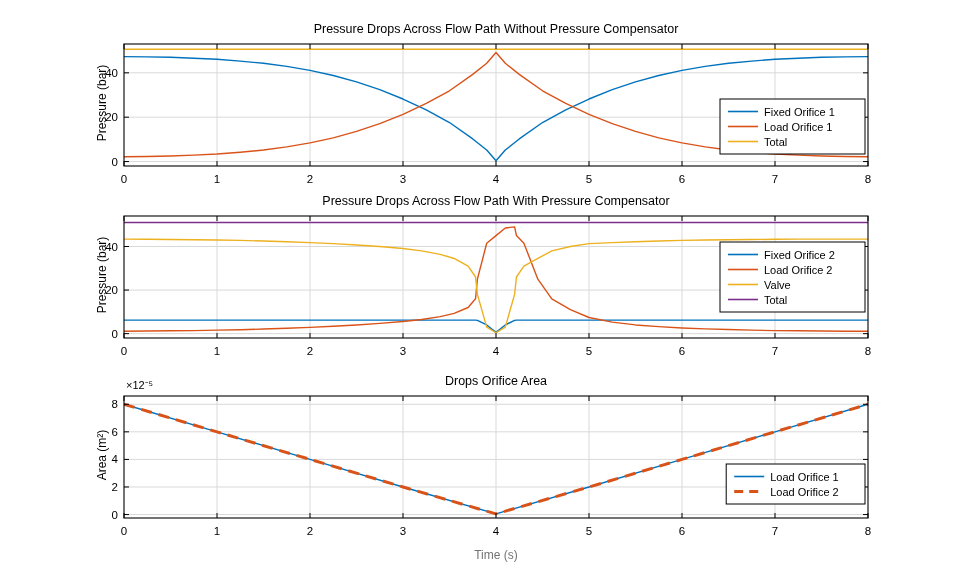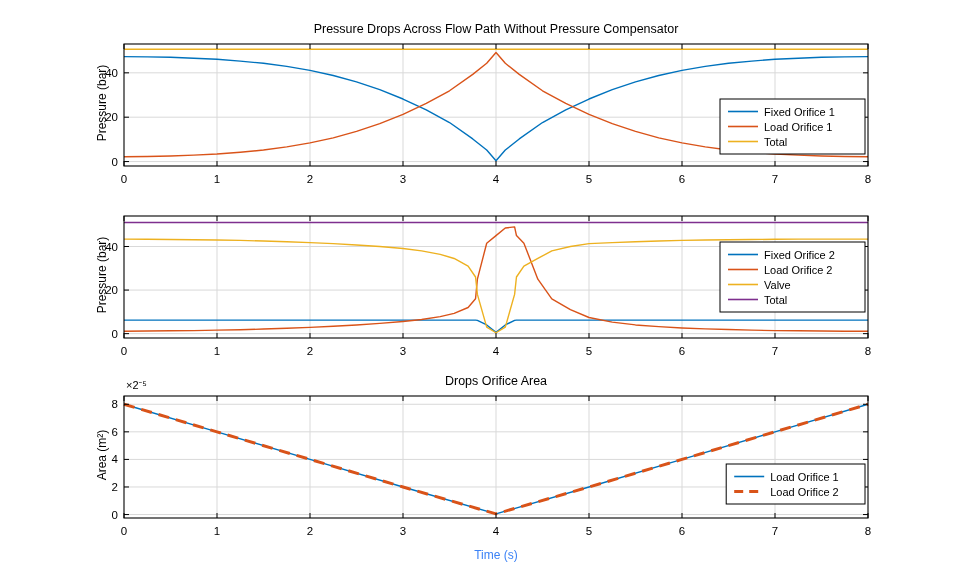--- a/index.html
+++ b/index.html
@@ -12,21 +12,21 @@
   .axes{position:absolute;}
   .axes svg{display:block;overflow:visible;}
   .ttl{
     position:absolute;width:100%;text-align:center;
     font-size:12.5px;color:#000;white-space:nowrap;
   }
   .ylab{
     position:absolute;font-size:12px;color:#000;
     transform-origin:50% 50%;white-space:nowrap;
   }
-  .xlab{position:absolute;font-size:12px;color:#3b82f6;text-align:center;white-space:nowrap;}
+  .xlab{position:absolute;font-size:12px;color:#737373;text-align:center;white-space:nowrap;}
   .expo{position:absolute;font-size:11px;color:#000;white-space:nowrap;}
   .tk{font-size:11.5px;fill:#000;font-family:"Liberation Sans", sans-serif;}
   .lgtext{font-size:11px;fill:#000;font-family:"Liberation Sans", sans-serif;}
 </style>
 </head>
 <body>
 
 <div id="figure">
     <div class="ttl" style="left: 124px; top: 22px; width: 744px;">Pressure Drops Across Flow Path Without Pressure Compensator</div>
     <div class="ylab" style="left: 32px; top: 96px; width: 140px; text-align: center; transform: rotate(-90deg);">Pressure (bar)</div>
@@ -88,20 +88,21 @@
             <line x1="8" y1="12.5" x2="38" y2="12.5" stroke="#0072BD" stroke-width="1.6"></line>
             <text x="44" y="16.5" class="lgtext">Fixed Orifice 1</text>
             <line x1="8" y1="27.5" x2="38" y2="27.5" stroke="#D95319" stroke-width="1.6"></line>
             <text x="44" y="31.5" class="lgtext">Load Orifice 1</text>
             <line x1="8" y1="42.5" x2="38" y2="42.5" stroke="#EDB120" stroke-width="1.6"></line>
             <text x="44" y="46.5" class="lgtext">Total</text>
           </g>
         </g>
       </svg>
     </div>
+    <div class="ttl" style="left: 124px; top: 194px; width: 744px;">Pressure Drops Across Flow Path With Pressure Compensator</div>
     <div class="ylab" style="left: 32px; top: 268px; width: 140px; text-align: center; transform: rotate(-90deg);">Pressure (bar)</div>
     <div class="axes" style="left: 82px; top: 212px;">
       <svg width="794" height="152">
         <g transform="translate(42,4)">
           <line x1="93" y1="0" x2="93" y2="122" stroke="#d9d9d9" stroke-width="1"></line>
           <line x1="186" y1="0" x2="186" y2="122" stroke="#d9d9d9" stroke-width="1"></line>
           <line x1="279" y1="0" x2="279" y2="122" stroke="#d9d9d9" stroke-width="1"></line>
           <line x1="372" y1="0" x2="372" y2="122" stroke="#d9d9d9" stroke-width="1"></line>
           <line x1="465" y1="0" x2="465" y2="122" stroke="#d9d9d9" stroke-width="1"></line>
           <line x1="558" y1="0" x2="558" y2="122" stroke="#d9d9d9" stroke-width="1"></line>
@@ -159,21 +160,21 @@
             <line x1="8" y1="42.5" x2="38" y2="42.5" stroke="#EDB120" stroke-width="1.6"></line>
             <text x="44" y="46.5" class="lgtext">Valve</text>
             <line x1="8" y1="57.5" x2="38" y2="57.5" stroke="#7E2F8E" stroke-width="1.6"></line>
             <text x="44" y="61.5" class="lgtext">Total</text>
           </g>
         </g>
       </svg>
     </div>
     <div class="ttl" style="left: 124px; top: 374px; width: 744px;">Drops Orifice Area</div>
     <div class="ylab" style="left: 32px; top: 448px; width: 140px; text-align: center; transform: rotate(-90deg);">Area  (m²)</div>
-    <div class="expo" style="left: 126px; top: 377px;">×2⁻⁵</div>
+    <div class="expo" style="left: 126px; top: 377px;">×12⁻⁵</div>
     <div class="xlab" style="left: 124px; top: 548px; width: 744px;">Time (s)</div>
     <div class="axes" style="left: 82px; top: 392px;">
       <svg width="794" height="152">
         <g transform="translate(42,4)">
           <line x1="93" y1="0" x2="93" y2="122" stroke="#d9d9d9" stroke-width="1"></line>
           <line x1="186" y1="0" x2="186" y2="122" stroke="#d9d9d9" stroke-width="1"></line>
           <line x1="279" y1="0" x2="279" y2="122" stroke="#d9d9d9" stroke-width="1"></line>
           <line x1="372" y1="0" x2="372" y2="122" stroke="#d9d9d9" stroke-width="1"></line>
           <line x1="465" y1="0" x2="465" y2="122" stroke="#d9d9d9" stroke-width="1"></line>
           <line x1="558" y1="0" x2="558" y2="122" stroke="#d9d9d9" stroke-width="1"></line>

